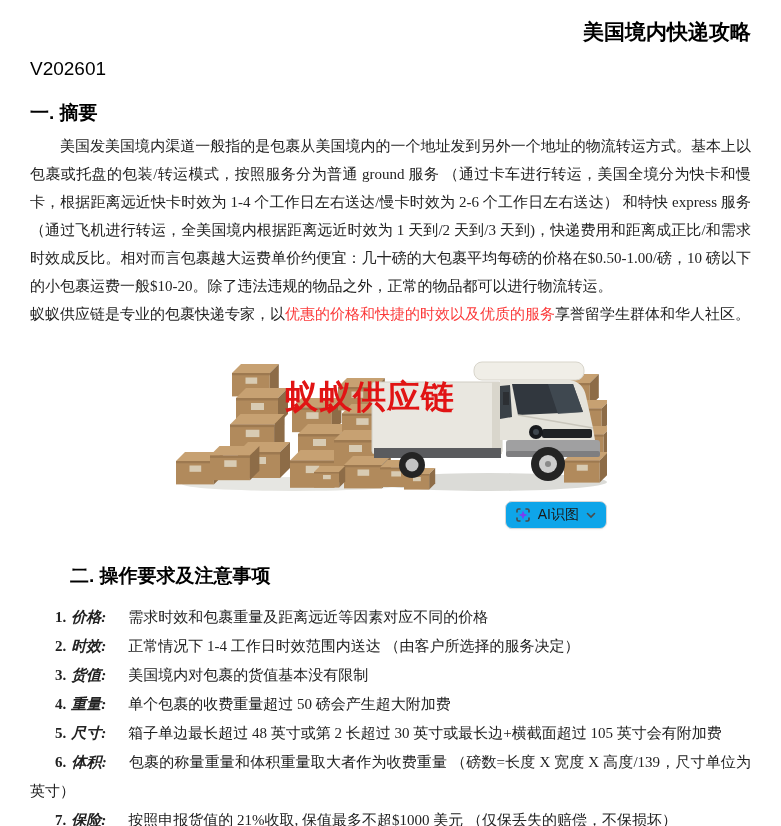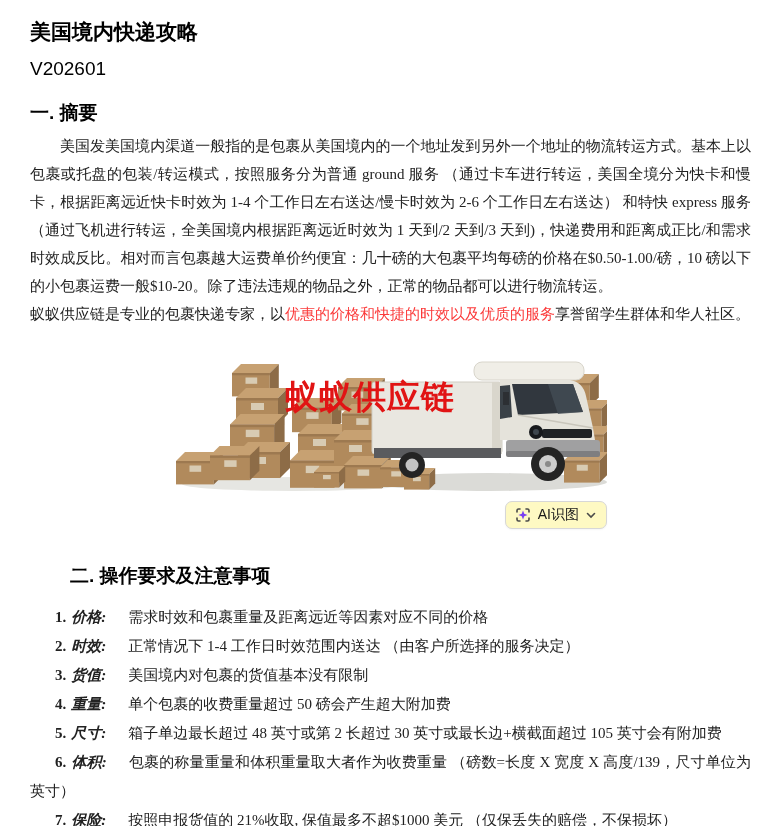--- a/index.html
+++ b/index.html
@@ -5,21 +5,21 @@
   html,body{margin:0;padding:0;background:#ffffff;}
   .page{
     width:781px;
     box-sizing:border-box;
     padding:14px 30px 24px 30px;
     background:#fff;
     color:#1a1a1a;
     font-family:"Liberation Serif", serif;
   }
   .doc-title{
-    text-align:left;
+    text-align:right;
     font-family:"Liberation Sans", sans-serif;
     font-size:21px;
     font-weight:bold;
     margin:4px 0 0 0;
     color:#000;
   }
   .doc-version{
     font-family:"Liberation Sans", sans-serif;
     font-size:19px;
     margin:12px 0 0 0;
@@ -49,21 +49,21 @@
   .figure-toolbar{
     display:flex;
     justify-content:flex-end;
     margin-top:7px;
   }
   .ai-btn{
     display:inline-flex;
     align-items:center;
     gap:7px;
     padding:4px 10px 4px 9px;
-    background:#fef9c3;
+    background:#0ea5e9;
     border:1px solid #d7d7d7;
     border-radius:7px;
     font-family:"Liberation Sans", sans-serif;
     font-size:14px;
     color:#1a1a1a;
     cursor:pointer;
     box-shadow:0 1px 2px rgba(0,0,0,0.04);
   }
   .ai-btn svg{ display:block; }
   .ops-list{ margin:14px 0 0 0; }

